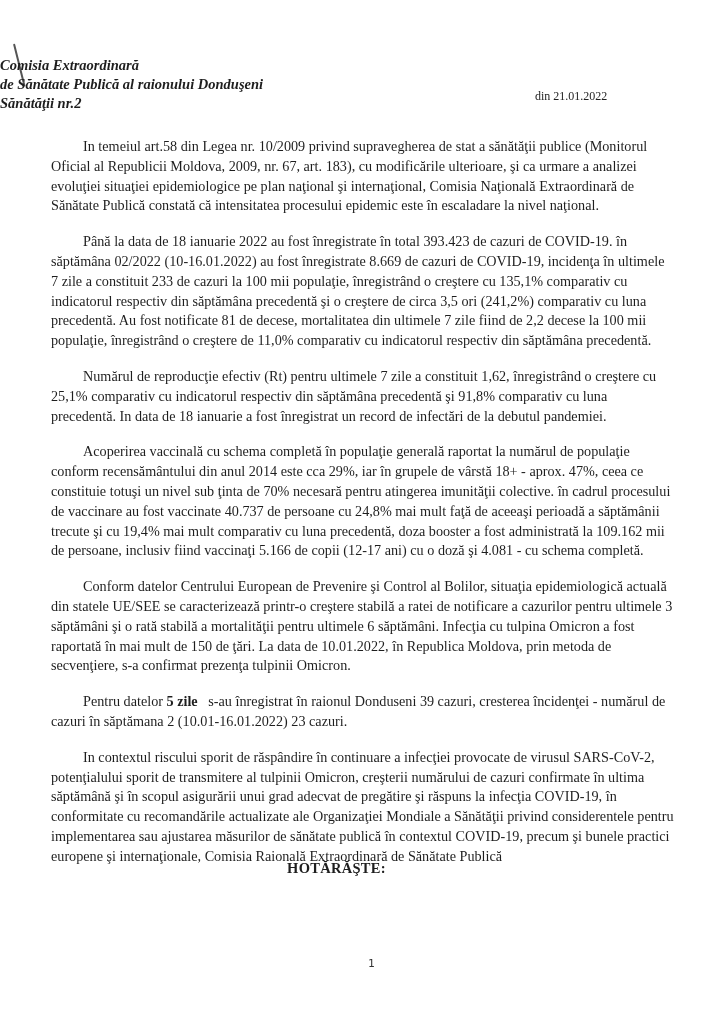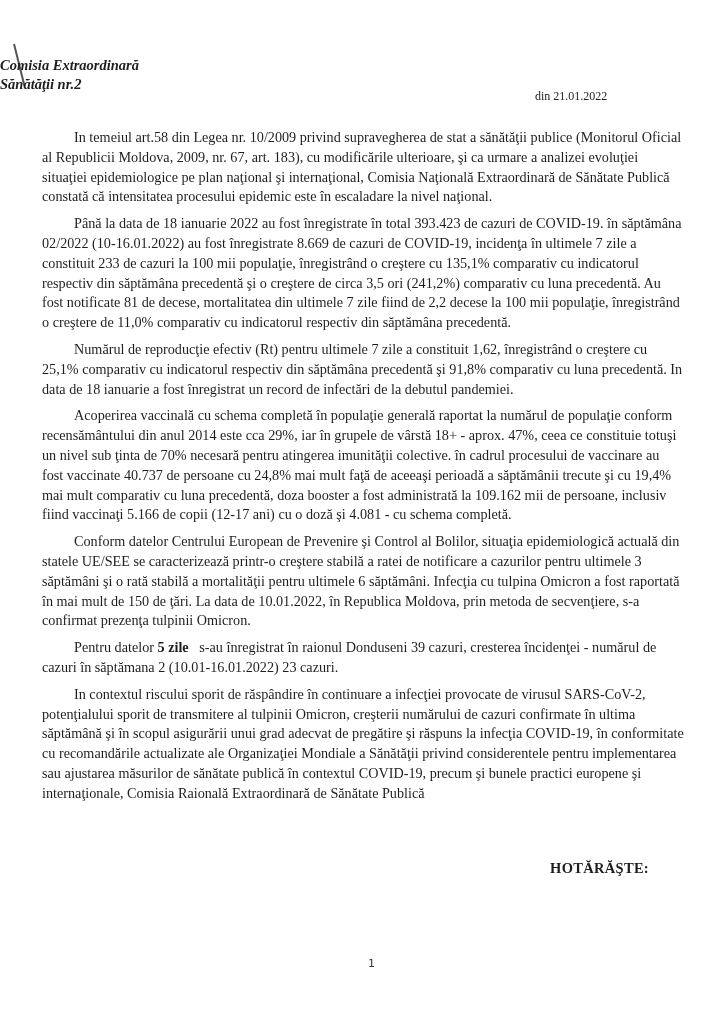--- a/index.html
+++ b/index.html
@@ -48,32 +48,32 @@
     .body-text {
       position: absolute;
       top: 121px;
       left: 35px;
       width: 656px;
       font-size: 14.2px;
       line-height: 19.8px;
       text-align: left;
     }
     .body-text p {
-      margin: 7px;
+      margin: 16px;
       text-indent: 32px;
     }
     .body-text p.spaced { margin-top: 2px; }
     .body-text p.gap { margin-top: 6px; }
     .body-text b { font-weight: bold; }
     .decide {
       position: absolute;
       top: 860px;
       left: 0;
       width: 649px;
-      text-align: right;
+      text-align: center;
       font-weight: bold;
       font-size: 14.5px;
       letter-spacing: 0.3px;
       padding-left: 24px;
       box-sizing: border-box;
     }
     .page-number {
       position: absolute;
       top: 957px;
       left: 368px;
@@ -82,20 +82,21 @@
       color: #333;
     }
   </style>
 </head>
 <body>
 
 <div class="margin-mark"></div>
 
 <div class="header">
   <div>Comisia Extraordinară</div>
+  <div>de Sănătate Publică al raionului Donduşeni</div>
   <div>Sănătăţii  nr.2</div>
 </div>
 <div class="date">din 21.01.2022</div>
 
 <div class="body-text">
   <p>In temeiul art.58 din Legea nr. 10/2009 privind supravegherea de stat a sănătăţii publice (Monitorul Oficial al Republicii Moldova, 2009, nr. 67, art. 183), cu modificările ulterioare, şi ca urmare a analizei evoluţiei situaţiei epidemiologice pe plan naţional şi internaţional, Comisia Naţională Extraordinară de Sănătate Publică constată că intensitatea procesului epidemic este în escaladare la nivel naţional.</p>
   <p>Până la data de 18 ianuarie 2022 au fost înregistrate în total 393.423 de cazuri de COVID-19. în săptămâna 02/2022 (10-16.01.2022) au fost înregistrate 8.669 de cazuri de COVID-19, incidenţa în ultimele 7 zile a constituit 233 de cazuri la 100 mii populaţie, înregistrând o creştere cu 135,1% comparativ cu indicatorul respectiv din săptămâna precedentă şi o creştere de circa 3,5 ori (241,2%) comparativ cu luna precedentă. Au fost notificate 81 de decese, mortalitatea din ultimele 7 zile fiind de 2,2 decese la 100 mii populaţie, înregistrând o creştere de 11,0% comparativ cu indicatorul respectiv din săptămâna precedentă.</p>
   <p>Numărul de reproducţie efectiv (Rt) pentru ultimele 7 zile a constituit 1,62, înregistrând o creştere cu 25,1% comparativ cu indicatorul respectiv din săptămâna precedentă şi 91,8% comparativ cu luna precedentă. In data de 18 ianuarie a fost înregistrat un record de infectări de la debutul pandemiei.</p>
   <p>Acoperirea vaccinală cu schema completă în populaţie generală raportat la numărul de populaţie conform recensământului din anul 2014 este cca 29%, iar în grupele de vârstă 18+ - aprox. 47%, ceea ce constituie totuşi un nivel sub ţinta de 70% necesară pentru atingerea imunităţii colective. în cadrul procesului de vaccinare au fost vaccinate 40.737 de persoane cu 24,8% mai mult faţă de aceeaşi perioadă a săptămânii trecute şi cu 19,4% mai mult comparativ cu luna precedentă, doza booster a fost administrată la 109.162 mii de persoane, inclusiv fiind vaccinaţi 5.166 de copii (12-17 ani) cu o doză şi 4.081 - cu schema completă.</p>
   <p>Conform datelor Centrului European de Prevenire şi Control al Bolilor, situaţia epidemiologică actuală din statele UE/SEE se caracterizează printr-o creştere stabilă a ratei de notificare a cazurilor pentru ultimele 3 săptămâni şi o rată stabilă a mortalităţii pentru ultimele 6 săptămâni. Infecţia cu tulpina Omicron a fost raportată în mai mult de 150 de ţări. La data de 10.01.2022, în Republica Moldova, prin metoda de secvenţiere, s-a confirmat prezenţa tulpinii Omicron.</p>

